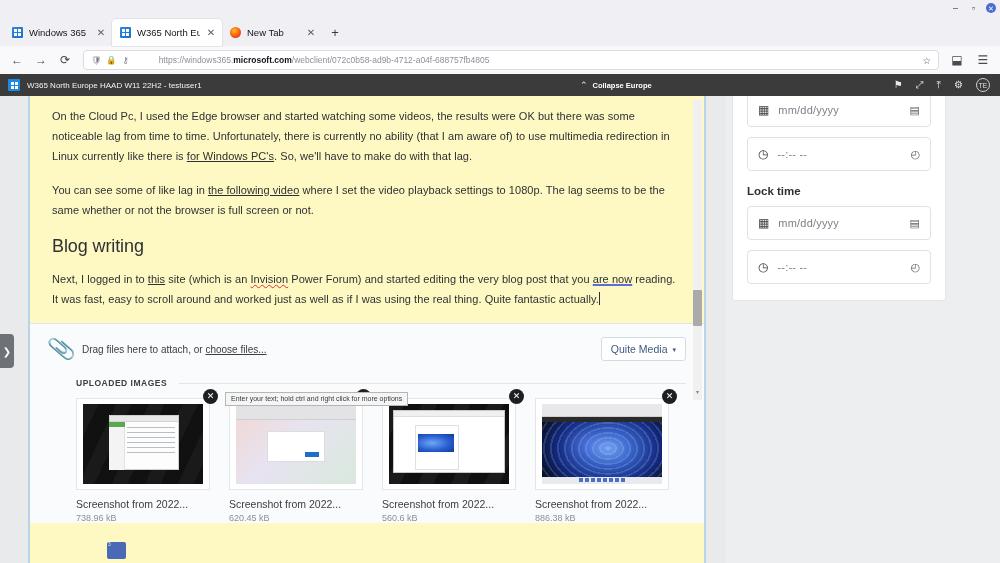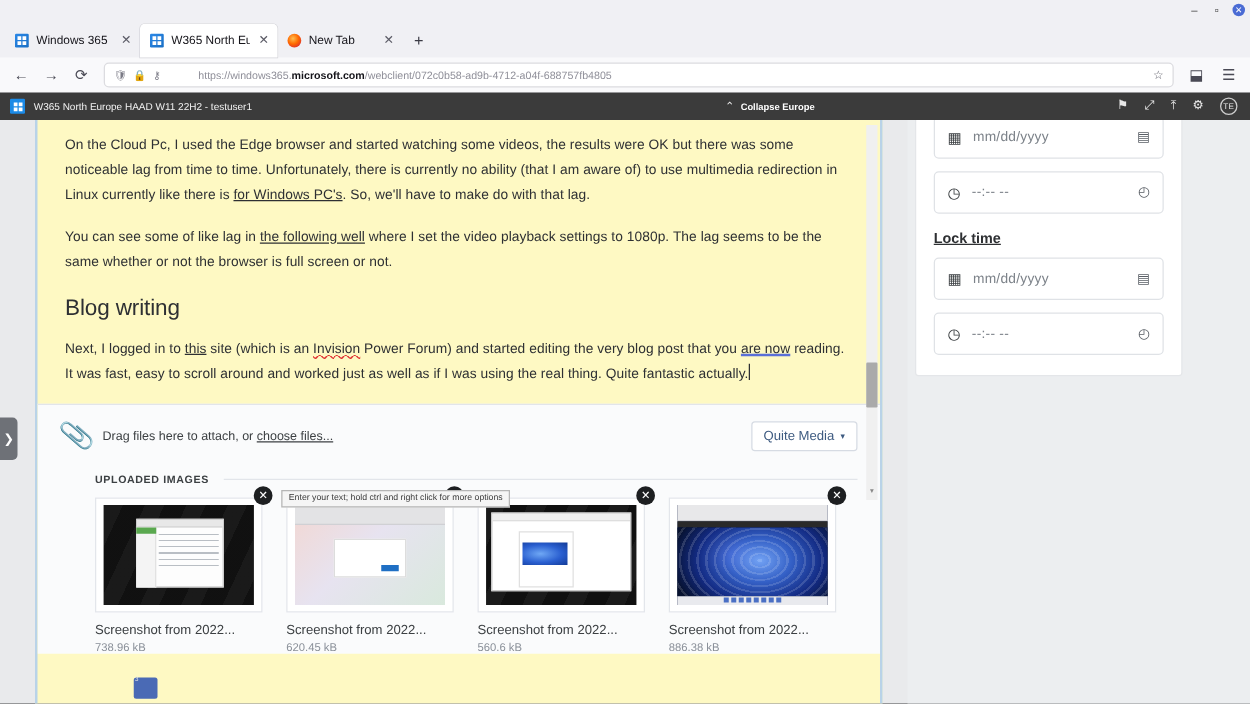--- a/index.html
+++ b/index.html
@@ -197,21 +197,21 @@
     position: absolute; left: 6px; top: -18px; width: 214px; background: #ffffff;
     border: 1px solid #e4e6e9; border-radius: 3px; padding: 14px 14px 16px;
   }
   .field {
     height: 34px; border: 1px solid #dfe2e6; border-radius: 4px; background: #fff;
     display: flex; align-items: center; padding: 0 10px; gap: 9px; margin-bottom: 10px;
   }
   .field-ico { font-size: 12px; color: #3c4043; line-height: 1; }
   .field-val { flex: 1 1 auto; font-size: 11px; color: #7c8289; letter-spacing: .2px; }
   .field-ico-right { font-size: 11px; color: #5a5f66; line-height: 1; }
-  .section-label { font-size: 11.5px; font-weight: 700; color: #2e3033; margin: 14px 0 9px; text-decoration: underline; }
+  .section-label { font-size: 11.5px; font-weight: 700; color: #2e3033; margin: 14px 0 9px; }
 
   
   .taskbar { height: 26px; background: #2f3136; display: flex; align-items: center; padding: 0 5px; }
   .tb-left { display: flex; align-items: center; gap: 7px; }
   .mint-btn { width: 17px; height: 17px; border-radius: 50%; border: 1.5px solid #e6e6e6;
     display: flex; align-items: center; justify-content: center; font-size: 8px; color: #e6e6e6; }
   .tb-app { width: 19px; height: 17px; border-radius: 2px; display: flex; align-items: center; justify-content: center;
     font-size: 9px; color: #fff; }
   .app-files { background: #4a6ab5; }
   .app-firefox { background: #e8590c; border-radius: 3px; font-size: 11px; }
@@ -293,21 +293,21 @@
   <div class="remote">
 
     <div class="side-handle">
       <span>❯</span>
     </div>
 
     <div class="page-wrap">
 
       <div class="article">
         <p><span>On the Cloud Pc, I used the Edge browser and started watching some videos, the results were OK but there was some noticeable lag from time to time. Unfortunately, there is currently no ability (that I am aware of) to use multimedia redirection in Linux currently like there is </span><a>for Windows PC's</a><span>. So, we'll have to make do with that lag.</span></p>
-        <p><span>You can see some of like lag in </span><a>the following well</a><span> where I set the video playback settings to 1080p. The lag seems to be the same whether or not the browser is full screen or not.</span></p>
+        <p><span>You can see some of like lag in </span><a>the following video</a><span> where I set the video playback settings to 1080p. The lag seems to be the same whether or not the browser is full screen or not.</span></p>
         <h2 class="h-blog">Blog writing</h2>
         <p><span>Next, I logged in to </span><a>this</a><span> site (which is an </span><span class="spell-red">Invision</span><span> Power Forum) and started editing the very blog post that you </span><span class="spell-blue">are  now</span><span> reading. It was fast, easy to scroll around and worked just as well as if I was using the real thing. Quite fantastic actually.</span><span class="caret"></span></p>
 
         <div class="edit-scroll"></div>
         <div class="edit-thumb"></div>
         <div class="edit-arrow">▾</div>
       </div>
 
       <div class="tooltip-box">
         <span>Enter your text; hold ctrl and right click for more options</span>

